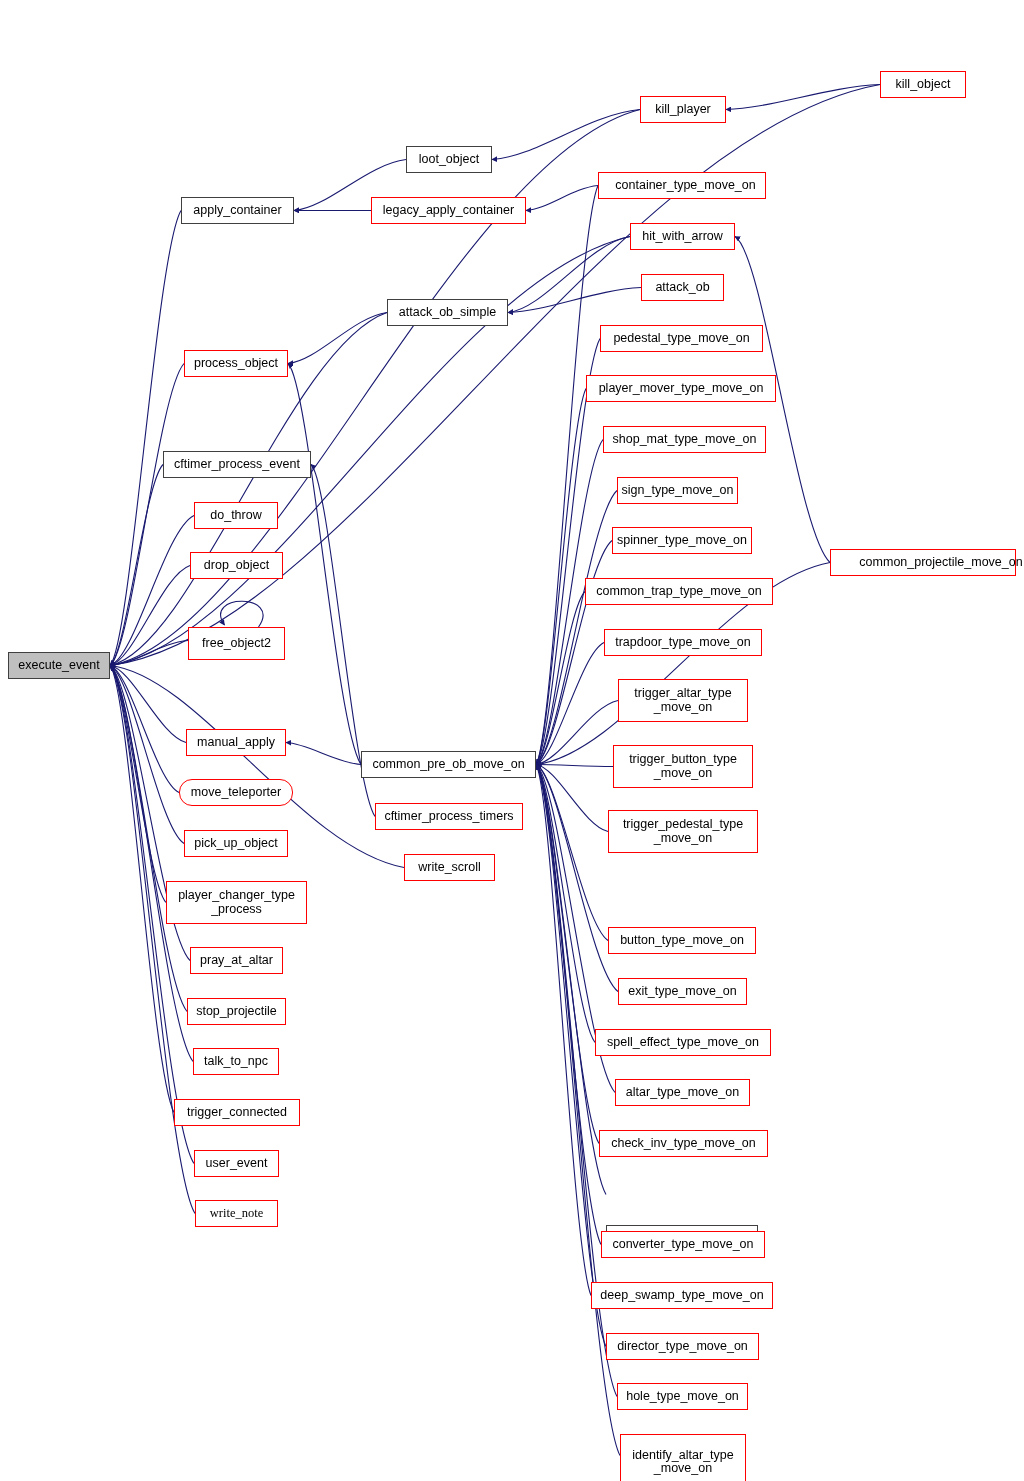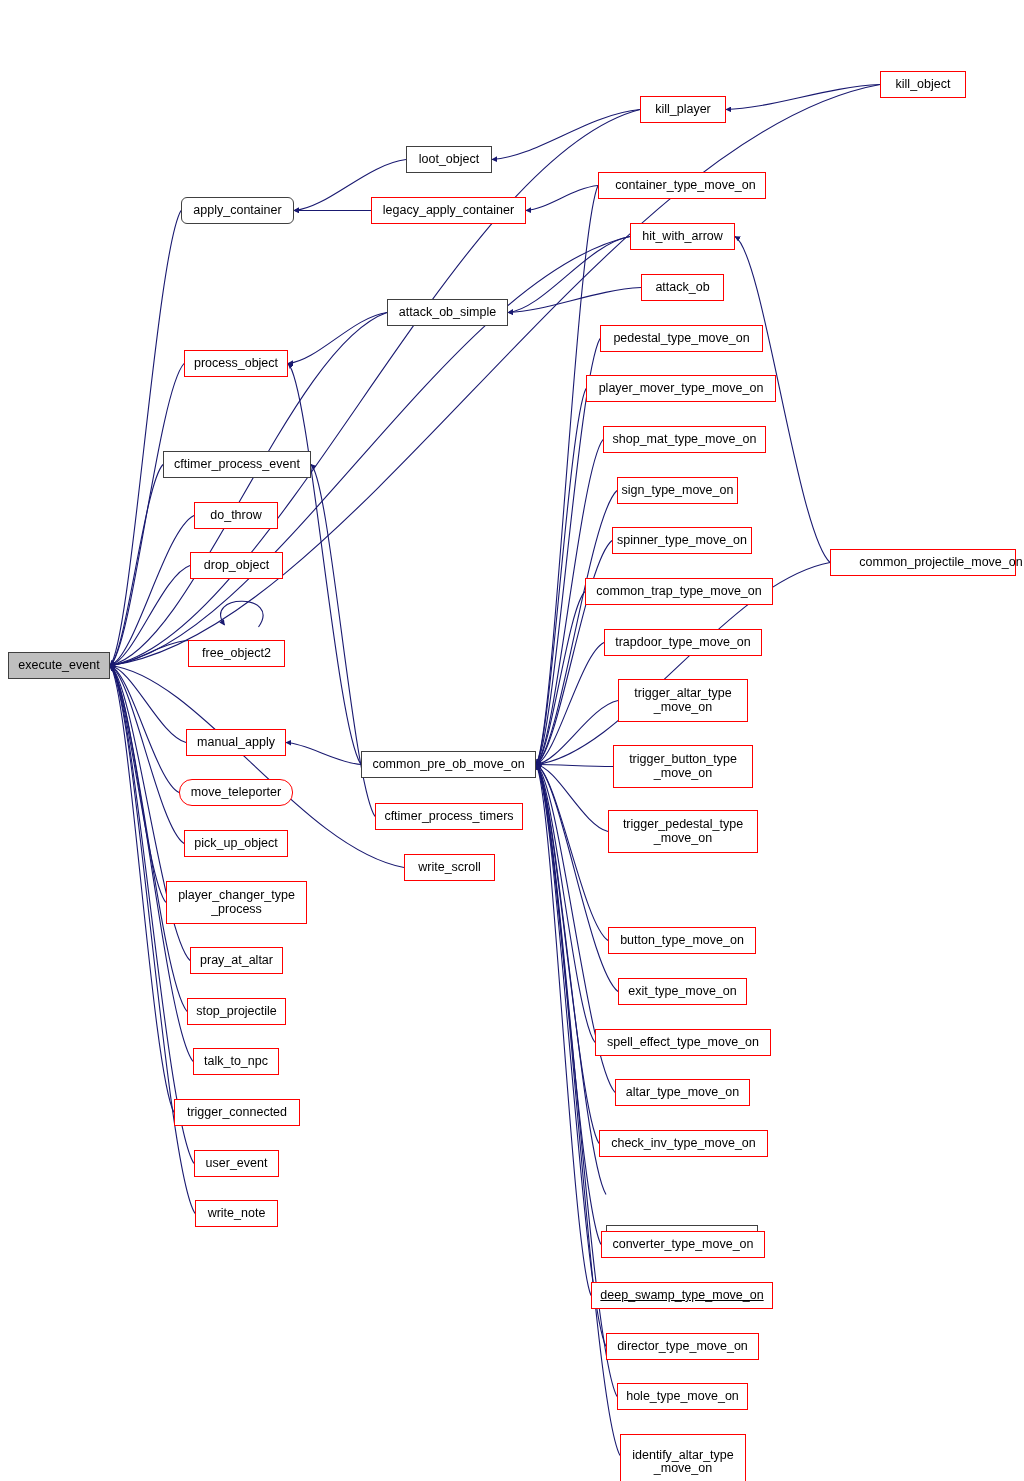--- a/index.html
+++ b/index.html
@@ -80,21 +80,21 @@
         <path d="M 606 1346.5 C 581.5 1297.4, 557 793.6, 536 764.5" fill="none" stroke="#191970" stroke-width="1.1" marker-end="url(#arrow)"></path>
         <path d="M 617 1396.5 C 588.65 1344.9, 560.3 796.1, 536 764.5" fill="none" stroke="#191970" stroke-width="1.1" marker-end="url(#arrow)"></path>
         <path d="M 620 1455.5 C 590.6 1400.95, 561.2 799.05, 536 764.5" fill="none" stroke="#191970" stroke-width="1.1" marker-end="url(#arrow)"></path>
       </g>
   </svg>
   <div id="node-layer">
       <div class="node current" style="left: 8px; top: 652px; width: 102px; height: 27px;">execute_event</div>
       <div class="node " style="left: 880px; top: 71px; width: 86px; height: 27px;">kill_object</div>
       <div class="node " style="left: 640px; top: 96px; width: 86px; height: 27px;">kill_player</div>
       <div class="node black" style="left: 406px; top: 146px; width: 86px; height: 27px;">loot_object</div>
-      <div class="node black" style="left: 181px; top: 197px; width: 113px; height: 27px; border-radius: 6px;">apply_container</div>
+      <div class="node black" style="left: 181px; top: 197px; width: 113px; height: 27px;">apply_container</div>
       <div class="node " style="left: 371px; top: 197px; width: 155px; height: 27px;">legacy_apply_container</div>
       <div class="node " style="left: 598px; top: 172px; width: 168px; height: 27px; padding-left: 7px;">container_type_move_on</div>
       <div class="node " style="left: 630px; top: 223px; width: 105px; height: 27px;">hit_with_arrow</div>
       <div class="node " style="left: 641px; top: 274px; width: 83px; height: 27px;">attack_ob</div>
       <div class="node black" style="left: 387px; top: 299px; width: 121px; height: 27px;">attack_ob_simple</div>
       <div class="node " style="left: 184px; top: 350px; width: 104px; height: 27px;">process_object</div>
       <div class="node " style="left: 600px; top: 325px; width: 163px; height: 27px;">pedestal_type_move_on</div>
       <div class="node " style="left: 586px; top: 375px; width: 190px; height: 27px;">player_mover_type_move_on</div>
       <div class="node " style="left: 603px; top: 426px; width: 163px; height: 27px;">shop_mat_type_move_on</div>
       <div class="node " style="left: 617px; top: 477px; width: 121px; height: 27px;">sign_type_move_on</div>
@@ -104,41 +104,41 @@
       <div class="node " style="left: 618px; top: 679px; width: 130px; height: 43px;">trigger_altar_type
 _move_on</div>
       <div class="node " style="left: 613px; top: 745px; width: 140px; height: 43px;">trigger_button_type
 _move_on</div>
       <div class="node " style="left: 608px; top: 810px; width: 150px; height: 43px;">trigger_pedestal_type
 _move_on</div>
       <div class="node " style="left: 830px; top: 549px; width: 186px; height: 27px; padding-left: 36px;">common_projectile_move_on</div>
       <div class="node black" style="left: 163px; top: 451px; width: 148px; height: 27px;">cftimer_process_event</div>
       <div class="node " style="left: 194px; top: 502px; width: 84px; height: 27px;">do_throw</div>
       <div class="node " style="left: 190px; top: 552px; width: 93px; height: 27px;">drop_object</div>
-      <div class="node " style="left: 188px; top: 627px; width: 97px; height: 27px; margin-top: 13px;">free_object2</div>
+      <div class="node " style="left: 188px; top: 627px; width: 97px; height: 33px;">free_object2</div>
       <div class="node black" style="left: 361px; top: 751px; width: 175px; height: 27px;">common_pre_ob_move_on</div>
       <div class="node " style="left: 186px; top: 729px; width: 100px; height: 27px;">manual_apply</div>
       <div class="node " style="left: 179px; top: 779px; width: 114px; height: 27px; border-radius: 13px;">move_teleporter</div>
       <div class="node " style="left: 375px; top: 803px; width: 148px; height: 27px;">cftimer_process_timers</div>
       <div class="node " style="left: 184px; top: 830px; width: 104px; height: 27px;">pick_up_object</div>
       <div class="node " style="left: 404px; top: 854px; width: 91px; height: 27px;">write_scroll</div>
       <div class="node " style="left: 166px; top: 881px; width: 141px; height: 43px;">player_changer_type
 _process</div>
       <div class="node " style="left: 190px; top: 947px; width: 93px; height: 27px;">pray_at_altar</div>
       <div class="node " style="left: 187px; top: 998px; width: 99px; height: 27px;">stop_projectile</div>
       <div class="node " style="left: 193px; top: 1048px; width: 86px; height: 27px;">talk_to_npc</div>
       <div class="node " style="left: 174px; top: 1099px; width: 126px; height: 27px;">trigger_connected</div>
       <div class="node " style="left: 194px; top: 1150px; width: 85px; height: 27px;">user_event</div>
-      <div class="node " style="left: 195px; top: 1200px; width: 83px; height: 27px;">write_note</div>
+      <div class="node " style="left: 195px; top: 1200px; width: 83px; height: 27px; font-family: Liberation Serif, serif;">write_note</div>
       <div class="node " style="left: 608px; top: 927px; width: 148px; height: 27px;">button_type_move_on</div>
       <div class="node " style="left: 618px; top: 978px; width: 129px; height: 27px;">exit_type_move_on</div>
       <div class="node " style="left: 595px; top: 1029px; width: 176px; height: 27px;">spell_effect_type_move_on</div>
       <div class="node " style="left: 615px; top: 1079px; width: 135px; height: 27px;">altar_type_move_on</div>
       <div class="node " style="left: 599px; top: 1130px; width: 169px; height: 27px;">check_inv_type_move_on</div>
       <div class="node black" style="left: 606px; top: 1181px; width: 152px; height: 27px; margin-top: 44px;">common_ob_move_on</div>
       <div class="node " style="left: 601px; top: 1231px; width: 164px; height: 27px;">converter_type_move_on</div>
-      <div class="node " style="left: 591px; top: 1282px; width: 182px; height: 27px; text-decoration: underline;">deep_swamp_type_move_on</div>
+      <div class="node " style="left: 591px; top: 1282px; width: 182px; height: 27px;">deep_swamp_type_move_on</div>
       <div class="node " style="left: 606px; top: 1333px; width: 153px; height: 27px;">director_type_move_on</div>
       <div class="node " style="left: 617px; top: 1383px; width: 131px; height: 27px;">hole_type_move_on</div>
       <div class="node " style="left: 620px; top: 1434px; width: 126px; height: 56px;">identify_altar_type
 _move_on</div>
     </div>
 </div>
 
 </body></html>

